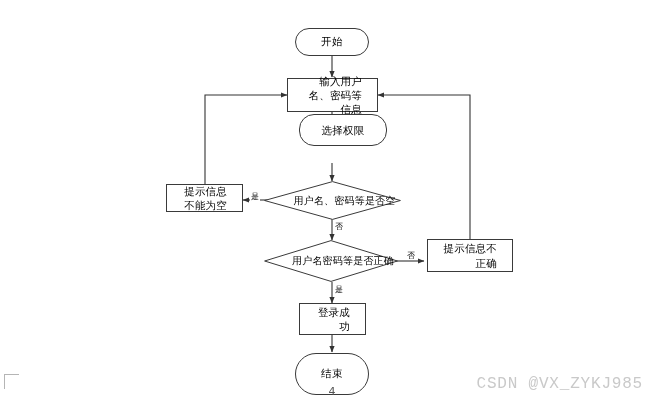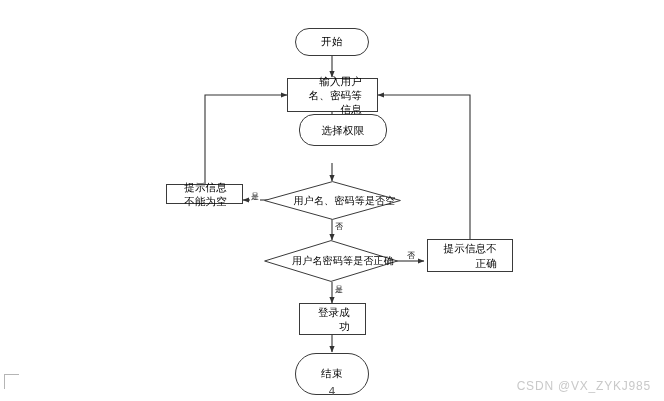--- a/index.html
+++ b/index.html
@@ -77,26 +77,26 @@
   #wires {
     position: absolute;
     left: 0;
     top: 0;
     width: 664px;
     height: 401px;
     z-index: 1;
   }
   .watermark {
     position: absolute;
-    right: 13px;
+    right: 21px;
     bottom: 8px;
-    font-size: 12px;
+    font-size: 16px;
     color: #c9c9c9;
     letter-spacing: 0.8px;
-    font-family: Liberation Sans, sans-serif;
+    font-family: Liberation Mono, monospace;
     z-index: 5;
   }
   .page-number {
     position: absolute;
     left: 0;
     right: 0;
     bottom: 3px;
     text-align: center;
     font-size: 11px;
     color: #555;
@@ -167,21 +167,21 @@
     <span>选择权限</span>
   </div>
 
   <div class="diamond-wrap" style="left:264px; top:181px; width:137px; height:39px;">
     <svg width="137" height="39" viewBox="0 0 137 39" xmlns="http://www.w3.org/2000/svg">
       <polygon points="68.5,0.6 136.4,19.5 68.5,38.4 0.6,19.5" fill="#ffffff" stroke="#3a3a3a" stroke-width="1"></polygon>
     </svg>
     <div class="diamond-label">用户名、密码等是否空</div>
   </div>
 
-  <div class="node rect" style="left:166px; top:184px; width:77px; height:20px;">
+  <div class="node rect" style="left:166px; top:184px; width:77px; height:28px;">
     <span>提示信息不能为空</span>
   </div>
 
   <div class="diamond-wrap" style="left:264px; top:240px; width:134px; height:42px;">
     <svg width="134" height="42" viewBox="0 0 134 42" xmlns="http://www.w3.org/2000/svg">
       <polygon points="67,0.6 133.4,21 67,41.4 0.6,21" fill="#ffffff" stroke="#3a3a3a" stroke-width="1"></polygon>
     </svg>
     <div class="diamond-label">用户名密码等是否正确</div>
   </div>
 

